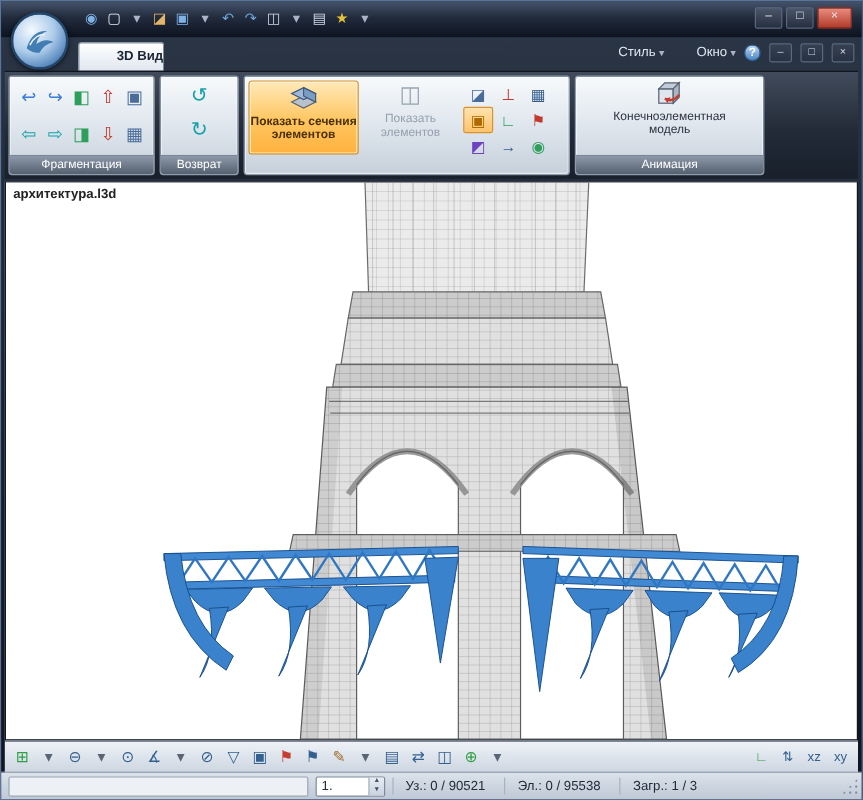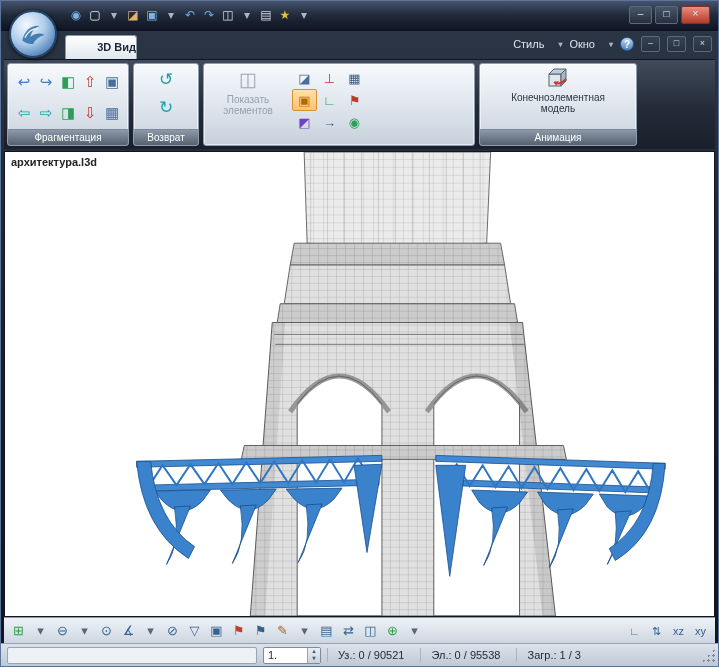--- a/index.html
+++ b/index.html
@@ -29,21 +29,21 @@
   .logo svg{position:absolute;inset:4px;}
 
   
   .tabrow{position:absolute;top:30px;left:0;right:0;height:28px;}
   .tab-active{position:absolute;left:64px;bottom:0;width:72px;height:24px;box-sizing:border-box;
               background:linear-gradient(#ffffff,#e0e7ef);border:1px solid #8b98a8;border-bottom:none;
               border-radius:3px 3px 0 0;font-size:11px;color:#1c2533;text-align:right;
               line-height:23px;font-weight:bold;}
   .tab-menus{position:absolute;right:6px;top:5px;display:flex;align-items:center;gap:7px;
              font-size:11px;color:#dde5f0;}
-  .menu-item{display:flex;align-items:center;gap:14px;}
+  .menu-item{display:flex;align-items:center;gap:3px;margin-left:20px;}
   .menu-item .dd{font-size:8px;color:#aab6c8;}
   .help-btn{width:14px;height:14px;border-radius:50%;color:#fff;font-size:10px;font-weight:bold;
             text-align:center;line-height:14px;background:linear-gradient(#bcd8f2,#4d84c0);
             border:1px solid #2d5d93;box-sizing:border-box;}
   .child-btn{width:17px;height:14px;border-radius:2px;border:1px solid #5a6880;
              background:linear-gradient(#47536666,#26303f66);color:#cfd8e6;font-size:9px;
              line-height:12px;text-align:center;}
 
   
   .ribbon{position:absolute;top:58px;left:3px;right:3px;height:90px;box-sizing:border-box;
@@ -221,20 +221,28 @@
 
           <span class="cell-icon"><b style="color: rgb(23, 162, 168);">↺</b></span>
 
           <span class="cell-icon"><b style="color: rgb(23, 162, 168);">↻</b></span>
         </div>
       <div class="group-label">Возврат</div>
     </div>
 
     <div class="group g-view">
       <div class="group-content view-flex">
+        <div class="big-btn orange">
+          <svg width="26" height="26" viewBox="0 0 26 26">
+            <path d="M3 17 L13 12 L23 17 L13 22 Z" fill="#b9c2cc" stroke="#5a6470" stroke-width="1"></path>
+            <path d="M3 10 L13 5 L23 10 L13 15 Z" fill="#9fb8d8" stroke="#3f5a7a" stroke-width="1"></path>
+            <path d="M13 5 L23 10 L23 17 L13 12 Z" fill="#7b9cc4" stroke="#3f5a7a" stroke-width="1"></path>
+          </svg>
+          <span class="btn-label">Показать сечения элементов</span>
+        </div>
         <div class="big-btn plain">
           <span class="deform-glyph">◫</span>
           <span class="btn-label">Показать элементов</span>
         </div>
         <div class="small-grid">
 
             <span class="small-icon"><b style="color: rgb(74, 108, 155);">◪</b></span>
 
             <span class="small-icon"><b style="color: rgb(192, 57, 43);">⊥</b></span>
 

